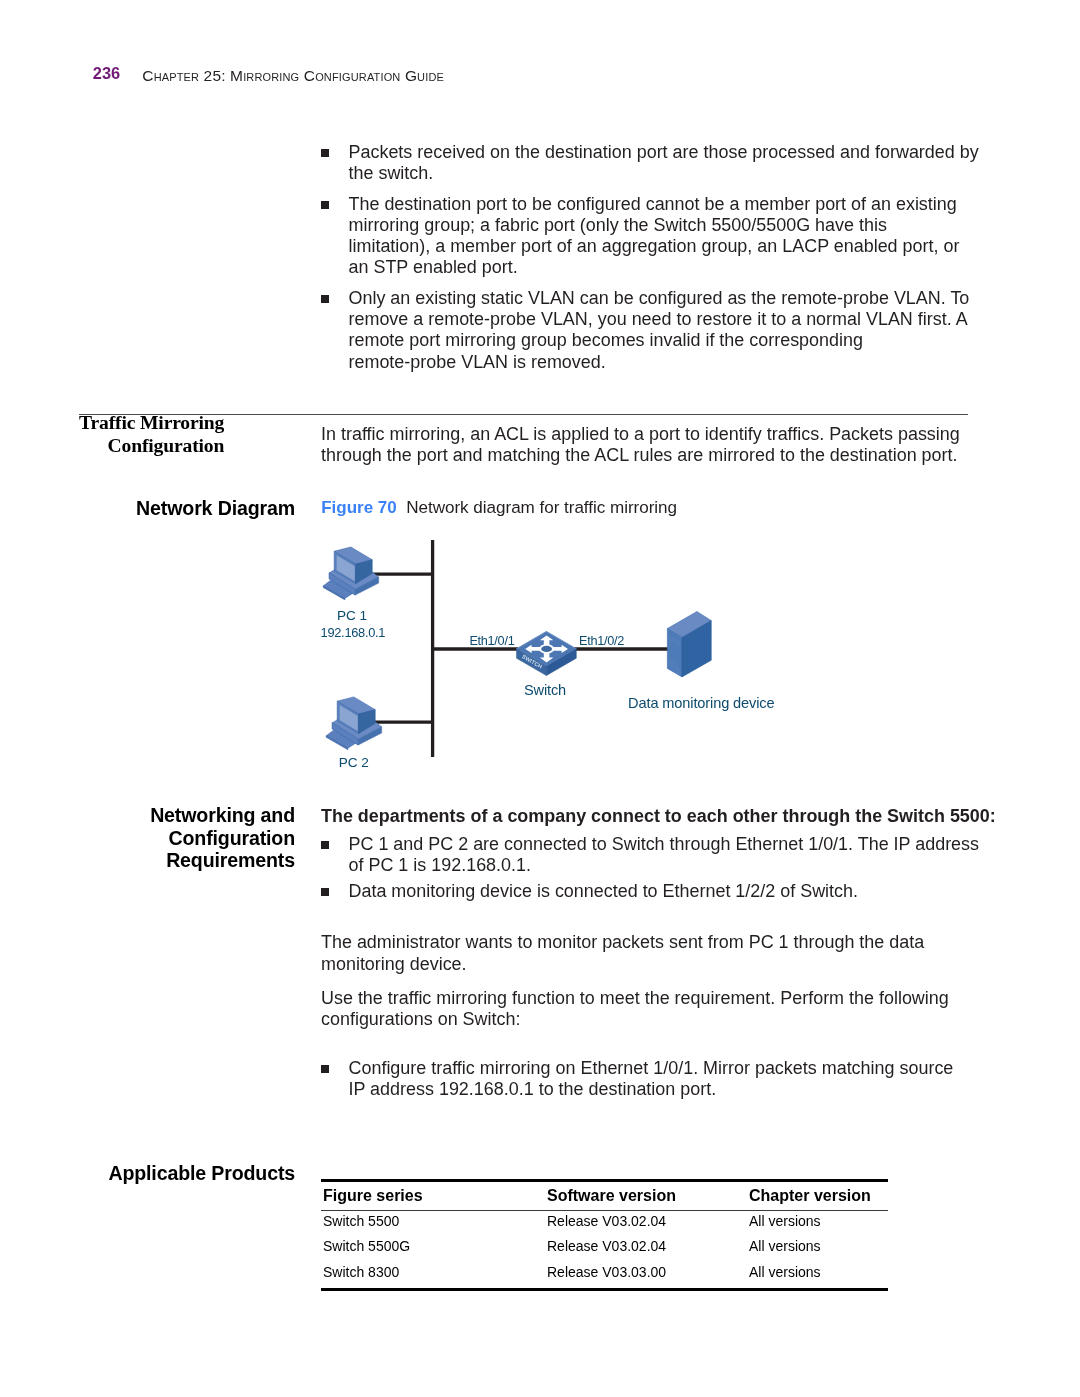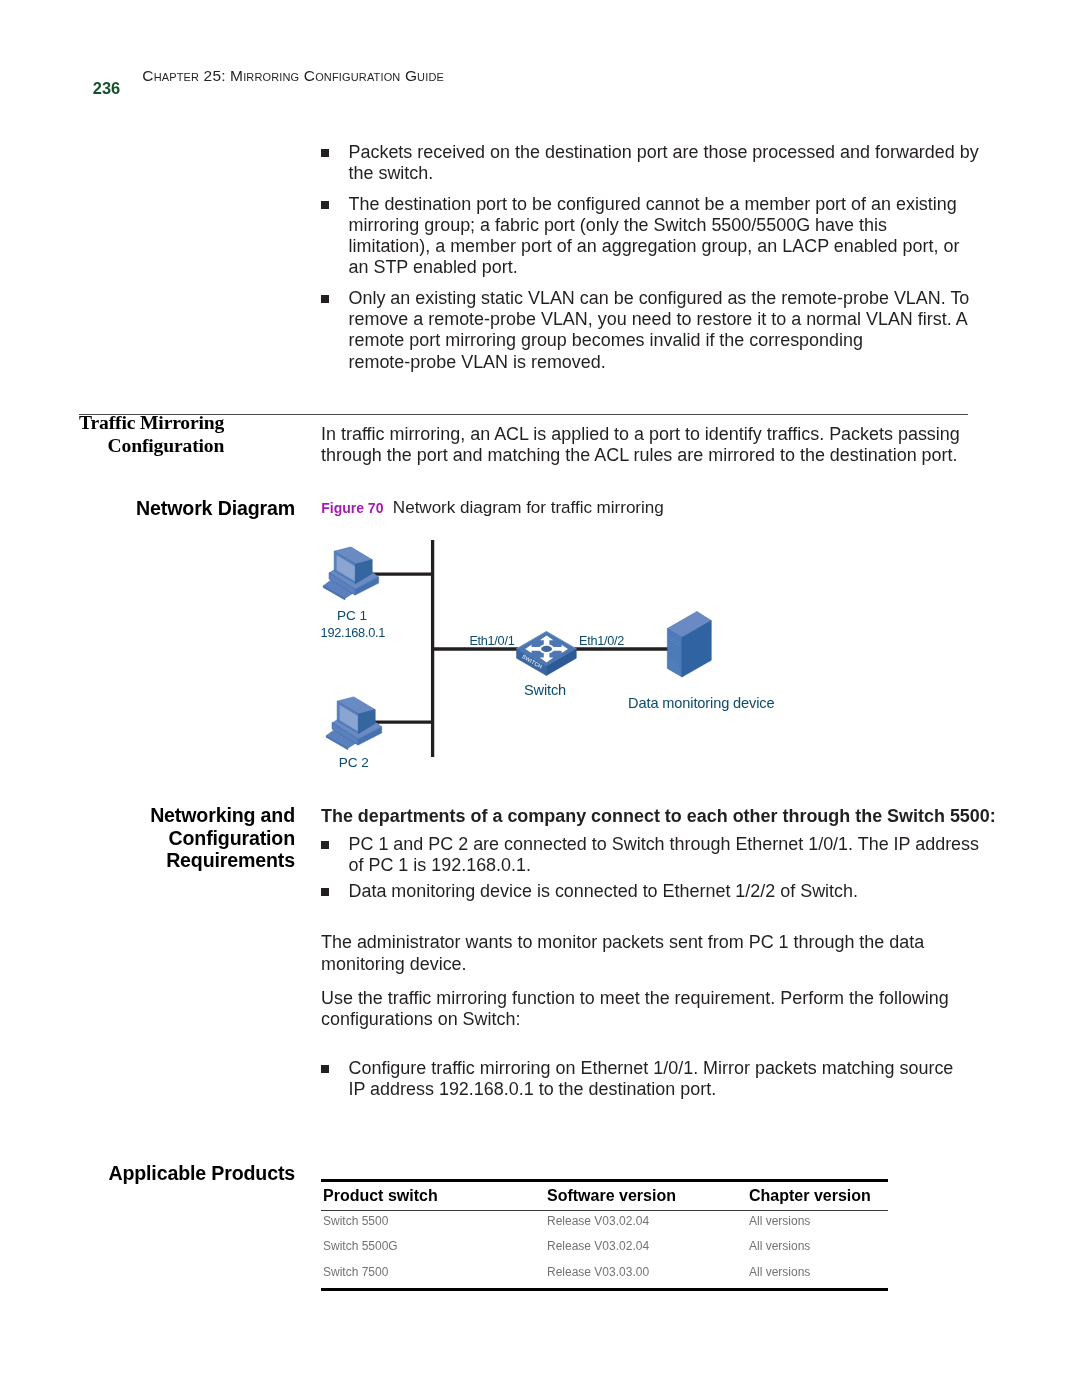--- a/index.html
+++ b/index.html
@@ -2,48 +2,48 @@
 <html><head>
 <meta charset="utf-8">
 <style>
   html,body{margin:0;padding:0;}
   body{width:1080px;height:1397px;background:#ffffff;
        font-family:"Liberation Sans",sans-serif;color:#000;}
   .page{position:relative;width:1080px;height:1397px;overflow:hidden;background:#fff;}
   .abs{position:absolute;}
 
   
-  #hdr-num{left:92.8px;top:80px;font-size:16.4px;font-weight:bold;color:#14532d;line-height:16px;}
+  #hdr-num{left:92.8px;top:65px;font-size:16.4px;font-weight:bold;color:#701a75;line-height:16px;}
   #hdr-title{left:142.3px;top:68.2px;font-size:15.5px;color:#231f20;line-height:16px;
              font-variant:small-caps;letter-spacing:.15px;}
 
   
   .body{font-size:17.95px;line-height:21.2px;color:#231f20;white-space:nowrap;}
   .bullets{list-style:none;margin:0;padding:0;}
   .bullets li{position:relative;padding-left:27.5px;}
   .bullets li .sq{position:absolute;left:0.2px;top:7.4px;width:7.8px;height:7.8px;background:#231f20;}
 
   
   .sideheading{font-weight:bold;font-size:19.6px;line-height:22.5px;letter-spacing:-0.15px;color:#000;text-align:right;
                white-space:nowrap;}
 
   .rule{background:#4a4a4a;}
 
   
-  .figlabel{font-weight:bold;font-size:14px;color:#a21caf;}
+  .figlabel{font-weight:bold;font-size:17px;color:#3b82f6;}
   .figcap{font-size:17.1px;color:#231f20;letter-spacing:-0.04px;}
 
   
   .dgl{font-family:"Liberation Sans",sans-serif;color:#0c4a6e;white-space:nowrap;line-height:1;}
 
   
   table.prod{border-collapse:collapse;width:566px;table-layout:fixed;}
   table.prod th,table.prod td{white-space:nowrap;}
   table.prod th{font-size:16.0px;font-weight:bold;text-align:left;color:#000;padding:0;}
-  table.prod td{font-size:12px;color:#737373;padding:0;font-weight:normal;}
+  table.prod td{font-size:14px;color:#000000;padding:0;font-weight:normal;}
 </style>
 </head>
 <body>
 
 <div class="page">
 
   <div class="abs" id="hdr-num">236</div>
   <div class="abs" id="hdr-title">Chapter 25: Mirroring Configuration Guide</div>
 
   <div class="abs" id="intro-list" style="left:321px;top:142px;">
@@ -160,41 +160,41 @@
     </ul>
   </div>
 
   <div class="abs sideheading" id="sh-applicable" style="left:0px;top:1162.3px;width:295px;">Applicable Products</div>
 
   <div class="abs" id="prod-table" style="left:321px;top:1178.6px;width:566.5px;">
     <div style="height:3.2px;background:#000;"></div>
     <table class="prod">
       <thead>
         <tr>
-          <th style="width:224px;height:28px;vertical-align:middle;padding-left:2px;">Product switch</th>
+          <th style="width:224px;height:28px;vertical-align:middle;padding-left:2px;">Figure series</th>
           <th style="width:202px;vertical-align:middle;">Software version</th>
           <th style="vertical-align:middle;">Chapter version</th>
         </tr>
       </thead>
     </table>
     <div style="height:1.3px;background:#3a3a3a;"></div>
     <table class="prod" style="margin-top:-3px;">
       <tbody>
         <tr>
           <td style="width:224px;height:25.5px;vertical-align:middle;padding-left:2px;">Switch 5500</td>
           <td style="width:202px;vertical-align:middle;">Release V03.02.04</td>
           <td style="vertical-align:middle;">All versions</td>
         </tr>
         <tr>
           <td style="height:25.5px;vertical-align:middle;padding-left:2px;">Switch 5500G</td>
           <td style="vertical-align:middle;">Release V03.02.04</td>
           <td style="vertical-align:middle;">All versions</td>
         </tr>
         <tr>
-          <td style="height:25.5px;vertical-align:middle;padding-left:2px;">Switch 7500</td>
+          <td style="height:25.5px;vertical-align:middle;padding-left:2px;">Switch 8300</td>
           <td style="vertical-align:middle;">Release V03.03.00</td>
           <td style="vertical-align:middle;">All versions</td>
         </tr>
       </tbody>
     </table>
     <div style="height:3.2px;background:#000;margin-top:3.3px;"></div>
   </div>
 
 </div>
 

